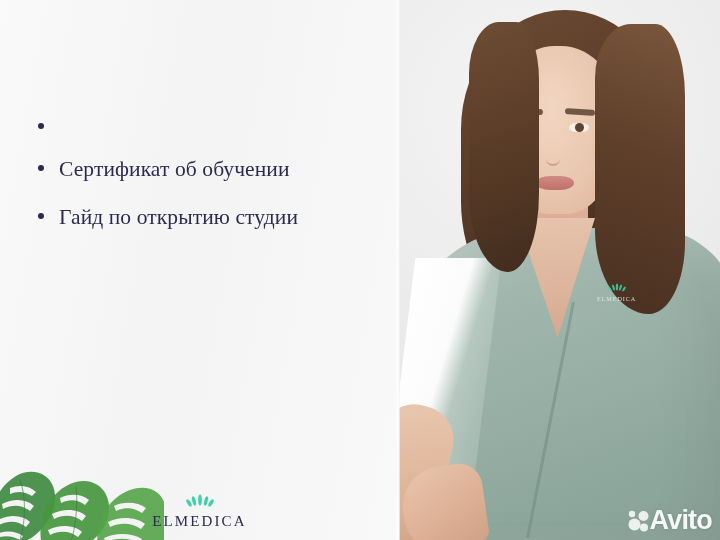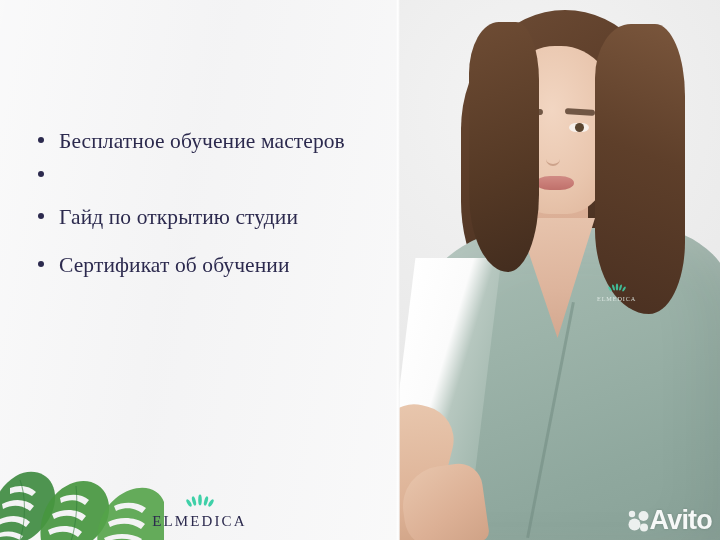--- a/index.html
+++ b/index.html
@@ -336,37 +336,33 @@
 </style>
 </head>
 <body>
 
 <div id="slide">
 
   <div id="left-panel">
 
     <div id="bullet-list">
 
-      <div class="bullet-row">
-        <span class="bullet-dot"></span>
-        <span class="bullet-text">Бесплатное обучение мастеров</span>
-      </div>
 
       <div class="bullet-row">
         <span class="bullet-dot"></span>
       </div>
 
       <div class="bullet-row">
         <span class="bullet-dot"></span>
-        <span class="bullet-text">Гайд по открытию студии</span>
+        <span class="bullet-text">Сертификат об обучении</span>
       </div>
 
       <div class="bullet-row">
         <span class="bullet-dot"></span>
-        <span class="bullet-text">Сертификат об обучении</span>
+        <span class="bullet-text">Гайд по открытию студии</span>
       </div>
 
     </div>
 
     <svg id="leaves" viewBox="0 0 175 110">
       <g fill="#3f8b41">
         <path d="M2 108 C-4 76 6 52 26 40 C40 32 56 36 62 48 C70 64 62 86 44 100 C32 109 14 112 2 108 Z" opacity="0.92"></path>
       </g>
       <g fill="#f3f3f4">
         <path d="M20 52 C30 48 40 50 46 56 L42 60 C34 55 27 55 20 58 Z"></path>

